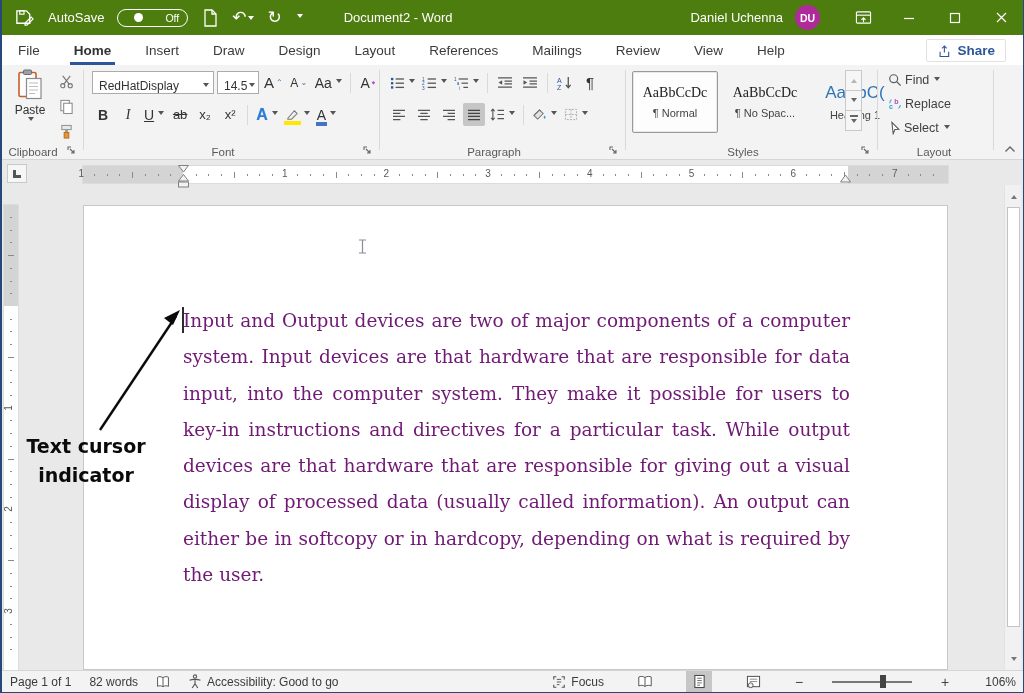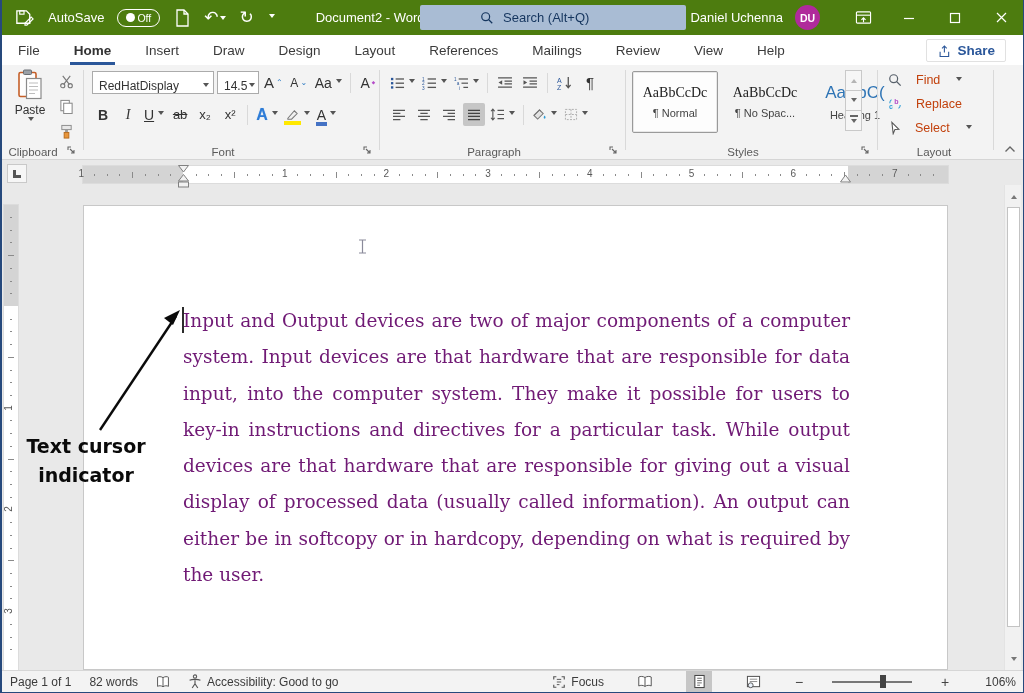--- a/index.html
+++ b/index.html
@@ -3,21 +3,21 @@
 <meta charset="utf-8">
 <style>
   * { margin:0; padding:0; box-sizing:border-box; }
   html,body { width:1024px; height:693px; font-family:"Liberation Sans",sans-serif; }
   .window { position:relative; width:1024px; height:693px; background:#e9e9e9; overflow:hidden; }
   .edge { position:absolute; background:#26497c; z-index:50; }
 
   
   .titlebar { position:absolute; left:0; top:0; width:1024px; height:35px; background:#4d7c0f; color:#fff; display:flex; align-items:center; }
   .tb-left { display:flex; align-items:center; gap:13px; padding-left:14px; font-size:13px; }
-  .tb-toggle { display:flex; align-items:center; gap:2px; border:1.5px solid #fff; border-radius:9px; height:18px; padding:0 8px 0 8px; font-size:10.5px; }
+  .tb-toggle { display:flex; align-items:center; gap:22px; border:1.5px solid #fff; border-radius:9px; height:18px; padding:0 8px 0 16px; font-size:10.5px; }
   .tb-toggle .dot { width:9px; height:9px; border-radius:50%; background:#fff; }
   .chev { display:inline-block; width:0; height:0; border:3.5px solid transparent; border-top:4px solid #fff; margin-left:2px; vertical-align:middle; }
   .chev.dark { border-top-color:#555; }
   .tb-glyph { font-size:17px; line-height:1; cursor:default; }
   .doc-title { font-size:13px; margin-left:28px; white-space:nowrap; }
   .searchbox { position:absolute; left:420px; top:5px; width:266px; height:25px; background:#a9bcd4; border-radius:2px; display:flex; align-items:center; gap:9px; padding-left:60px; color:#15355e; font-size:13px; }
   .tb-right { position:absolute; right:0; top:0; height:35px; display:flex; align-items:center; }
   .tb-user { font-size:13px; margin-right:12px; }
   .avatar { width:25px; height:25px; border-radius:50%; background:#b02a9b; color:#fff; font-size:10.5px; font-weight:bold; display:flex; align-items:center; justify-content:center; margin-right:20px; }
   .winbtn { width:46px; height:35px; display:flex; align-items:center; justify-content:center; }
@@ -58,21 +58,21 @@
   .scard.selected { border-color:#9a9a9a; background:#fdfdfd; box-shadow:inset 0 0 0 1px #e8e8e8; }
   .scard .sample { font-family:"Liberation Serif",serif; font-size:14px; color:#222; white-space:nowrap; }
   .scard .sample.heading { color:#2e74b5; font-size:17px; font-family:"Liberation Sans",sans-serif; }
   .scard .sname { font-size:11px; color:#444; white-space:nowrap; }
   .sscroll { position:absolute; right:14px; top:6px; width:17px; display:flex; flex-direction:column; }
   .sscroll b { height:21px; border:1px solid #c9c9c9; background:#f6f6f6; display:flex; align-items:center; justify-content:center; margin-top:-1px; }
   .tri-up { width:0; height:0; border:3.5px solid transparent; border-bottom:4px solid #b5b5b5; margin-bottom:2px; }
   .tri-dn { width:0; height:0; border:3.5px solid transparent; border-top:4px solid #666; margin-top:2px; }
   .tri-line { width:8px; height:1.5px; background:#666; margin-bottom:2px; }
   
-  .edrow { position:absolute; left:10px; display:flex; align-items:center; gap:14px; font-size:12.5px; color:#c2410c; }
+  .edrow { position:absolute; left:10px; display:flex; align-items:center; gap:3px; font-size:12.5px; color:#404040; }
 
   
   .workspace { position:absolute; left:0; top:160px; width:1024px; height:510px; background:#e9e9e9; }
   .tabsel { position:absolute; left:7px; top:4px; width:20px; height:19px; background:#f6f6f6; border:1px solid #c9c9c9; display:flex; align-items:center; justify-content:center; }
   .tabsel i { width:8px; height:8px; border-left:3px solid #555; border-bottom:3px solid #555; }
   .hruler { position:absolute; left:83px; top:6px; width:865px; height:17px; background:#fff; box-shadow:0 0 0 1px #dcdcdc; }
   .hruler .marg { position:absolute; top:0; height:17px; background:#d4d4d4; }
   .rnum { position:absolute; top:2px; transform:translateX(-50%); font-size:10px; color:#595959; }
   .rtick { position:absolute; top:8px; width:1px; height:2px; background:#8a8a8a; }
   .rtick.half { top:6px; height:6px; }
@@ -122,27 +122,20 @@
         <span>Off</span>
       </div>
       <svg width="18" height="20" viewBox="0 0 18 20">
         <path d="M4 2 h7 l4 4 v12 H4 Z" fill="none" stroke="#fff" stroke-width="1.3"></path>
         <path d="M11 2 v4 h4" fill="none" stroke="#fff" stroke-width="1.3"></path>
       </svg>
       <span><span class="tb-glyph">↶</span><i class="chev"></i></span>
       <span class="tb-glyph">↻</span>
       <i class="chev"></i>
       <span class="doc-title">Document2 - Word</span>
-    </div>
-    <div class="searchbox">
-      <svg width="14" height="14" viewBox="0 0 16 16">
-        <circle cx="6.5" cy="6.5" r="4.5" fill="none" stroke="#15355e" stroke-width="1.4"></circle>
-        <path d="M10 10 L14 14" stroke="#15355e" stroke-width="1.4"></path>
-      </svg>
-      <span>Search (Alt+Q)</span>
     </div>
     <div class="tb-right">
       <span class="tb-user">Daniel Uchenna</span>
       <div class="avatar">DU</div>
       <div class="winbtn">
         <svg width="17" height="16" viewBox="0 0 18 17">
           <rect x="1.5" y="2" width="15" height="12" rx="1" fill="none" stroke="#fff" stroke-width="1.2"></rect>
           <path d="M1.5 5.5 H16.5" stroke="#fff" stroke-width="1.2"></path>
           <path d="M9 13 V8.5 M6.8 10.5 L9 8.3 L11.2 10.5" fill="none" stroke="#fff" stroke-width="1.2"></path>
         </svg>

